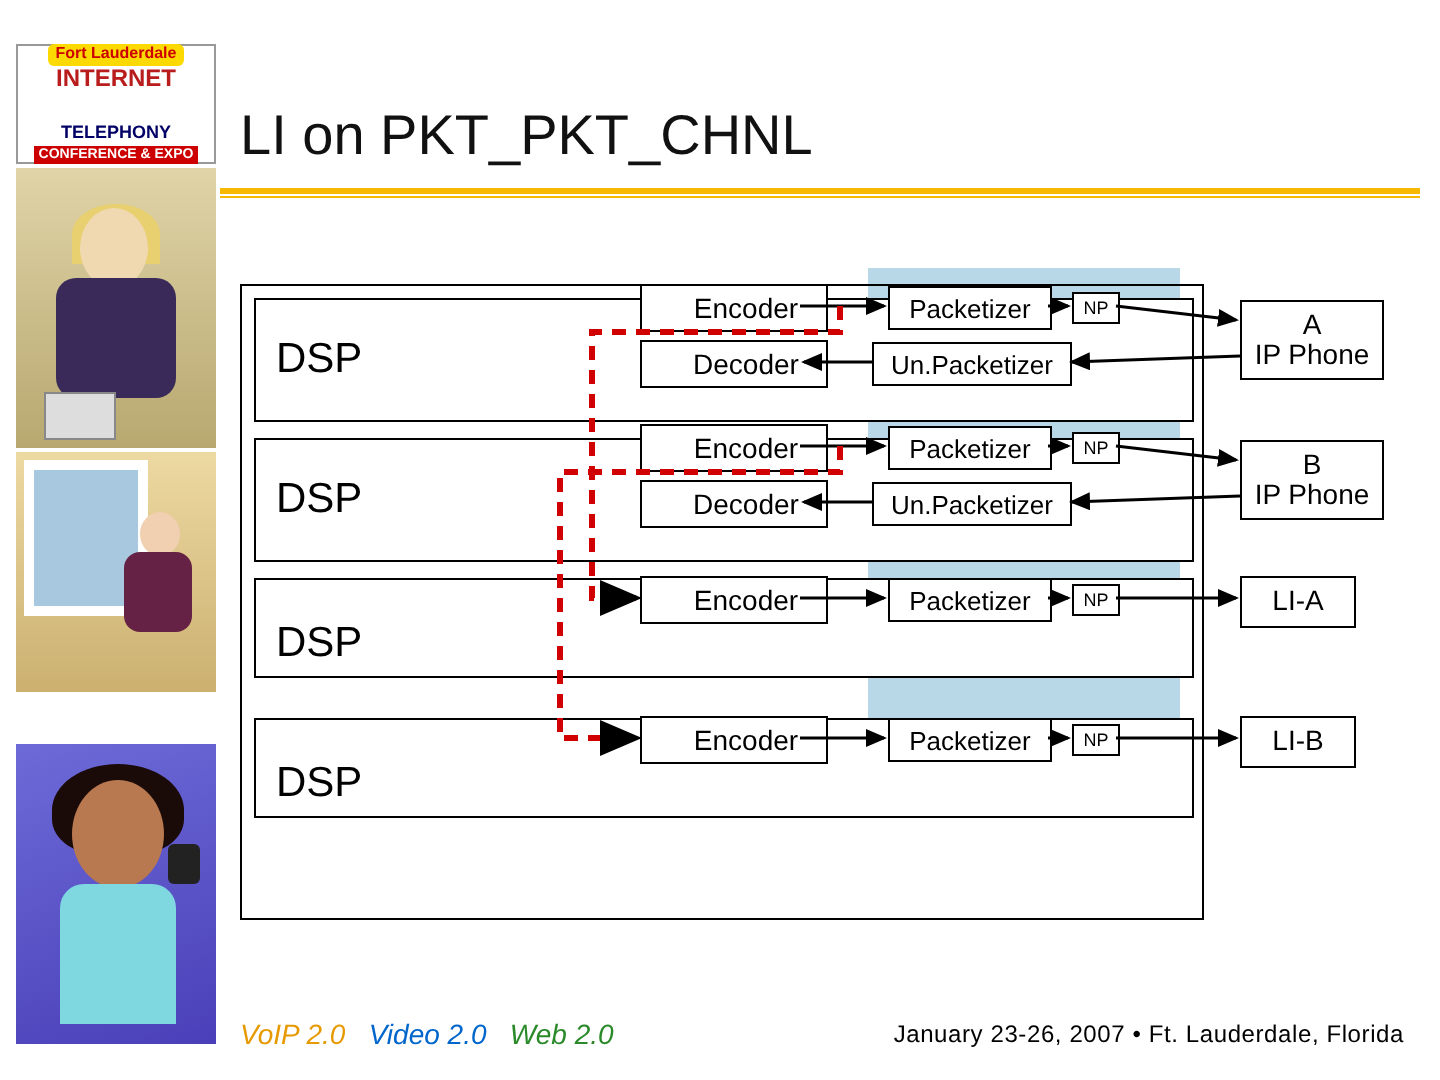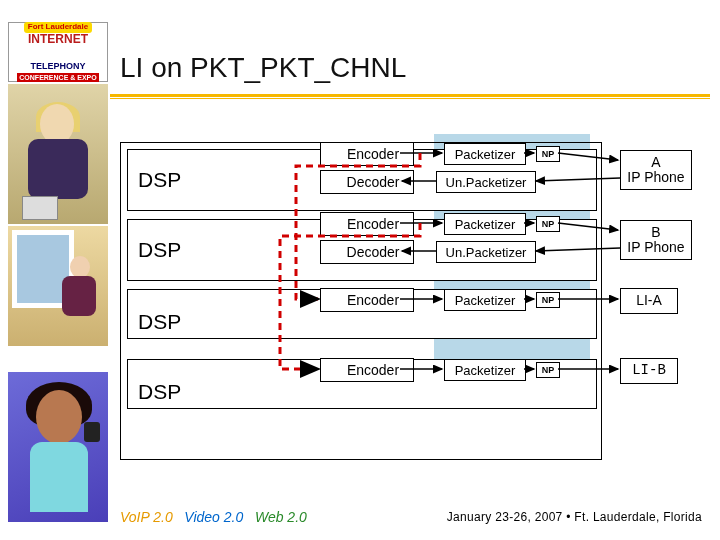--- a/index.html
+++ b/index.html
@@ -140,39 +140,39 @@
   }
   .p1 { left:324px; top:13px; width:80px; }
   .u1 { left:316px; top:41px; width:98px; }
   .p2 { left:324px; top:83px; width:80px; }
   .u2 { left:316px; top:111px; width:98px; }
   .p3 { left:324px; top:159px; width:80px; }
   .p4 { left:324px; top:229px; width:80px; }
   .np {
     position:absolute;
     border:1.5px solid #000; background:#fff;
-    font-size:9px; font-weight:bold; text-align:center;
+    font-size:9px; font-weight:normal; text-align:center;
     width:22px; height:14px; display:flex; align-items:center; justify-content:center;
   }
   .np1 { left:416px; top:16px; }
   .np2 { left:416px; top:86px; }
   .np3 { left:416px; top:162px; }
   .np4 { left:416px; top:232px; }
 
   .outbox {
     position:absolute;
     border:1.5px solid #000; background:#fff;
     font-size:14px; text-align:center;
     display:flex; align-items:center; justify-content:center;
     line-height:1.1;
   }
   .phA { left:500px; top:20px; width:70px; height:38px; }
   .phB { left:500px; top:90px; width:70px; height:38px; }
   .liA { left:500px; top:158px; width:56px; height:24px; }
-  .liB { left:500px; top:228px; width:56px; height:24px;font-family:Liberation Mono, monospace; }
+  .liB { left:500px; top:228px; width:56px; height:24px; }
 
   svg.wires { position:absolute; left:0; top:0; width:580px; height:350px; pointer-events:none; }
 
   
   .footlogo {
     position:absolute; left:120px; top:509px; font-size:14px; font-weight:normal; font-style:italic;
   }
   .footlogo .v1 { color:#e69a00;}
   .footlogo .v2 { color:#0066cc;}
   .footlogo .v3 { color:#2a8a2a;}

